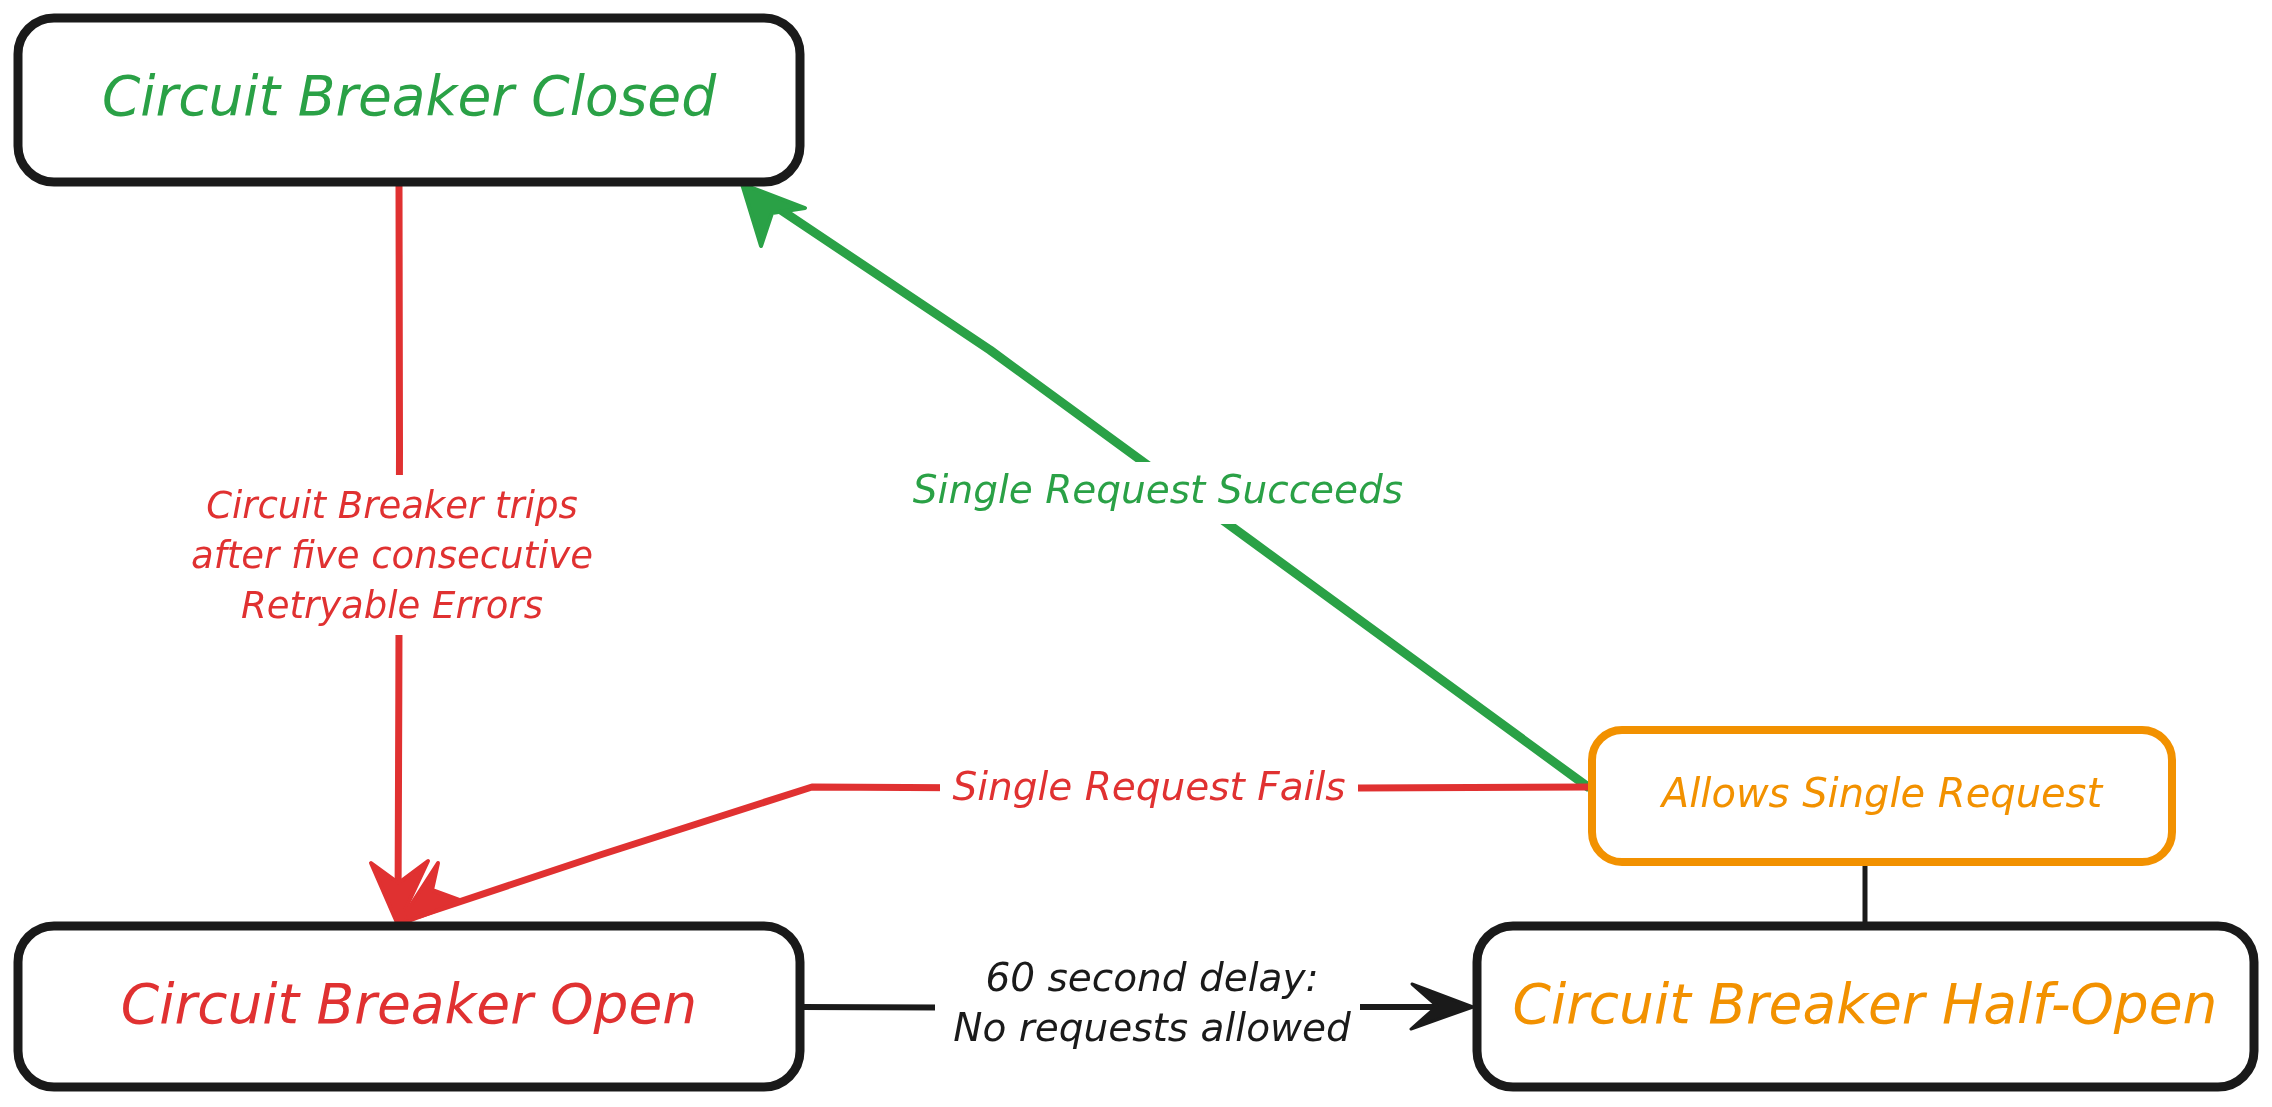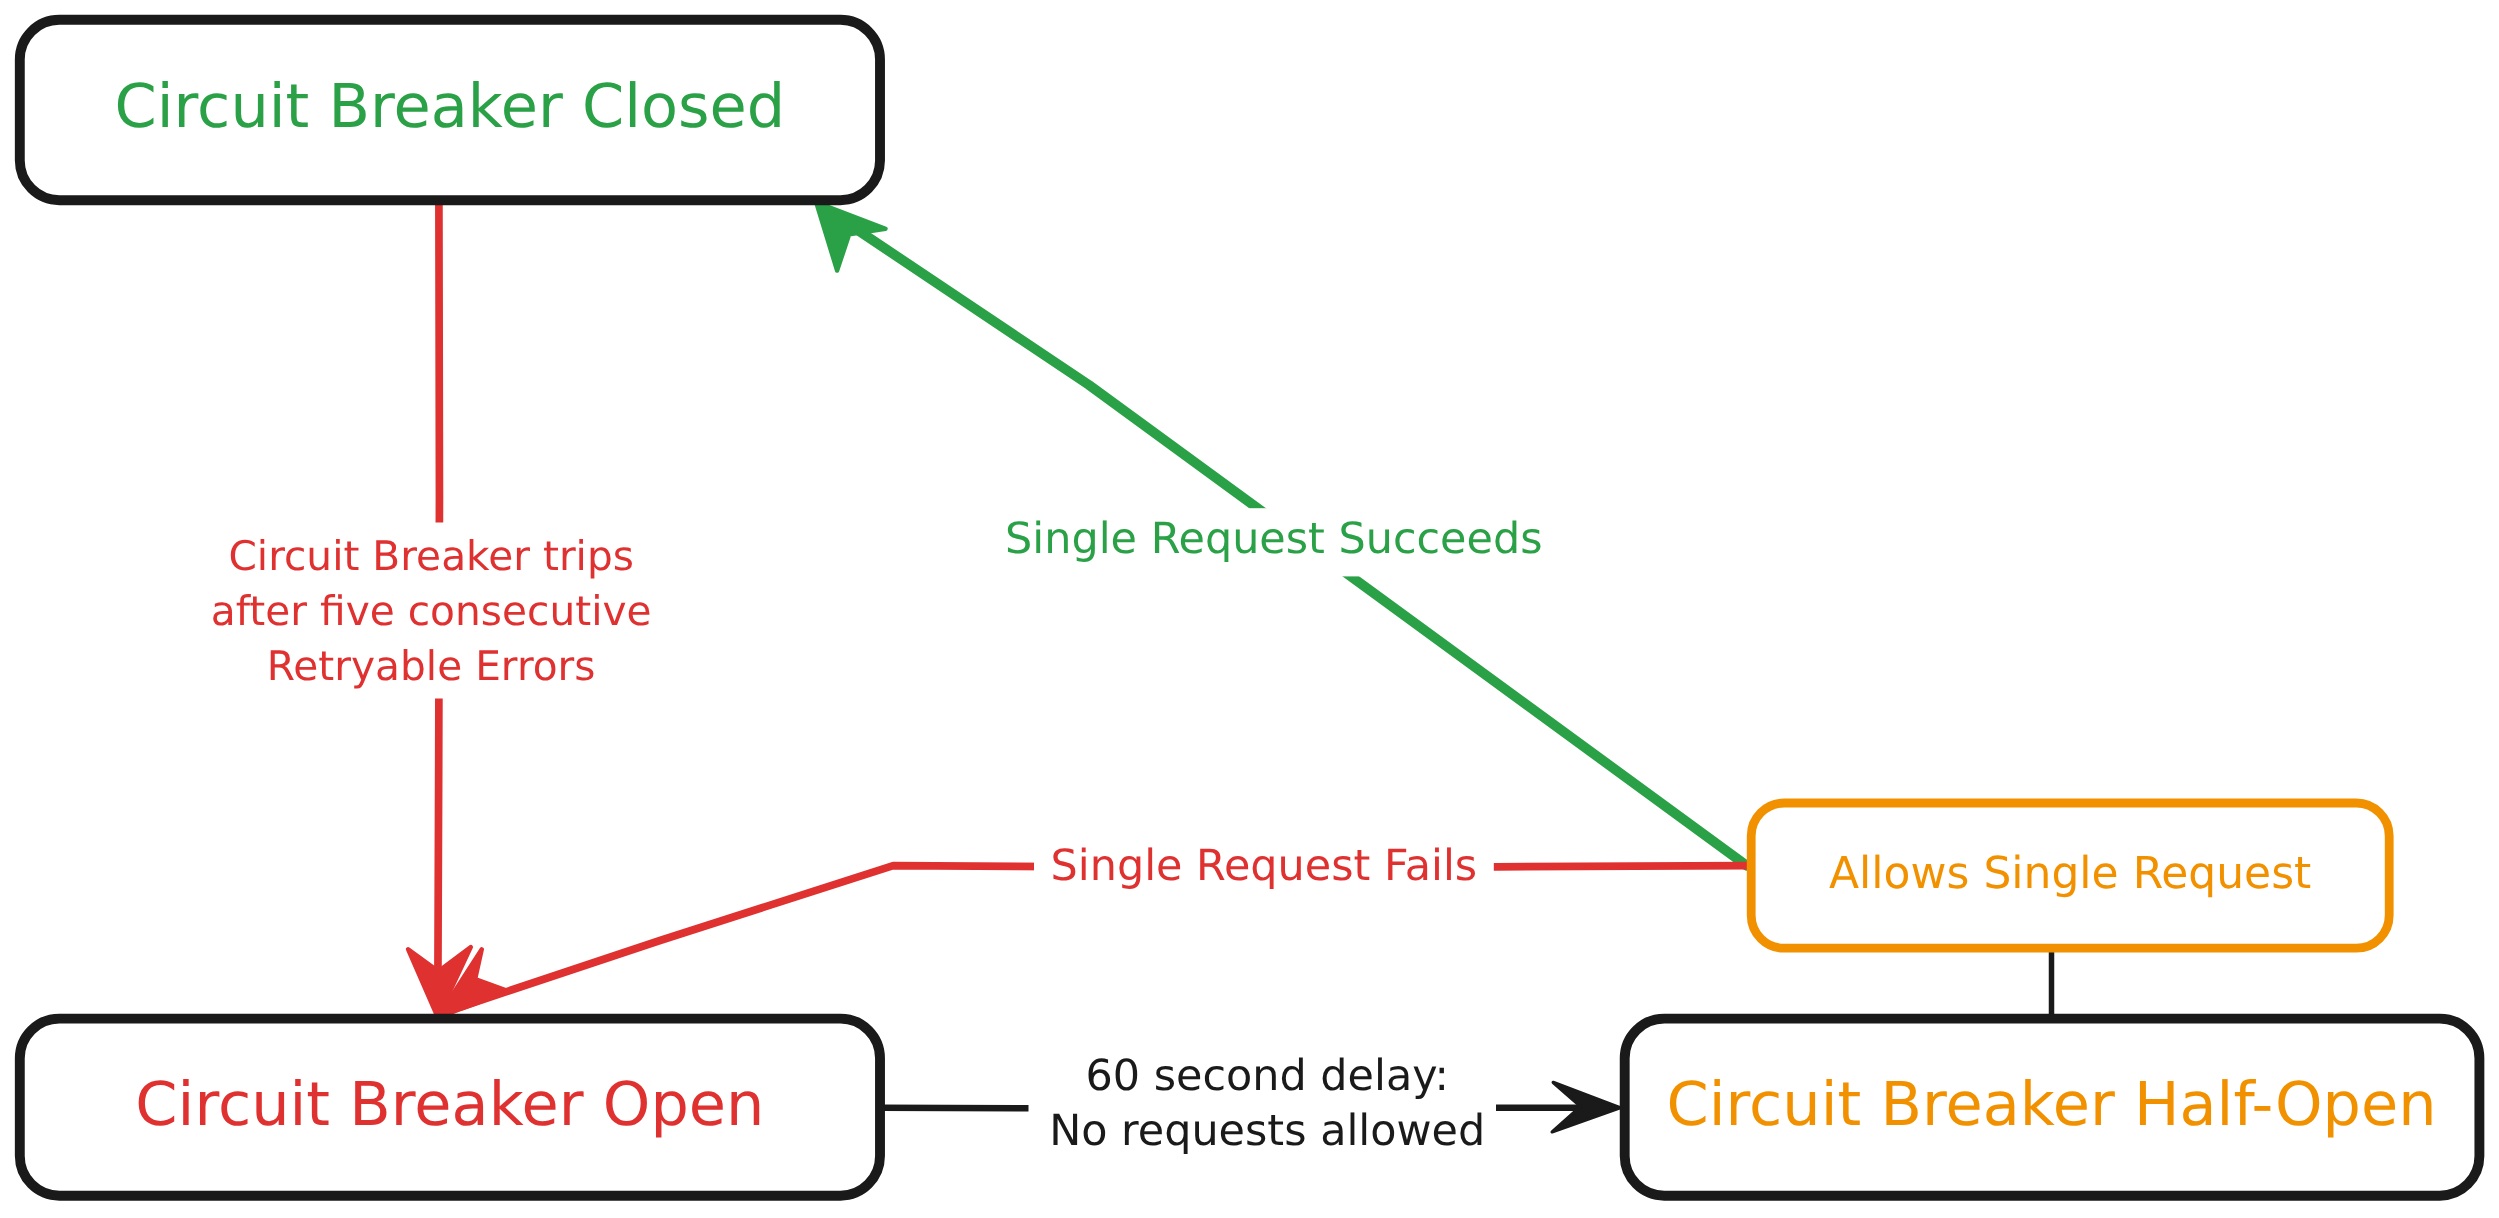--- a/index.html
+++ b/index.html
@@ -9,20 +9,21 @@
   }
   body {
     font-family: "DejaVu Sans", sans-serif;
   }
   #diagram-root {
     position: relative;
     width: 2272px;
     height: 1107px;
     background: #ffffff;
     overflow: hidden;
+    font-style: italic;
   }
   #diagram-svg {
     position: absolute;
     left: 0;
     top: 0;
     width: 2272px;
     height: 1107px;
   }
   .node-label {
     font-family: "DejaVu Sans", sans-serif;

